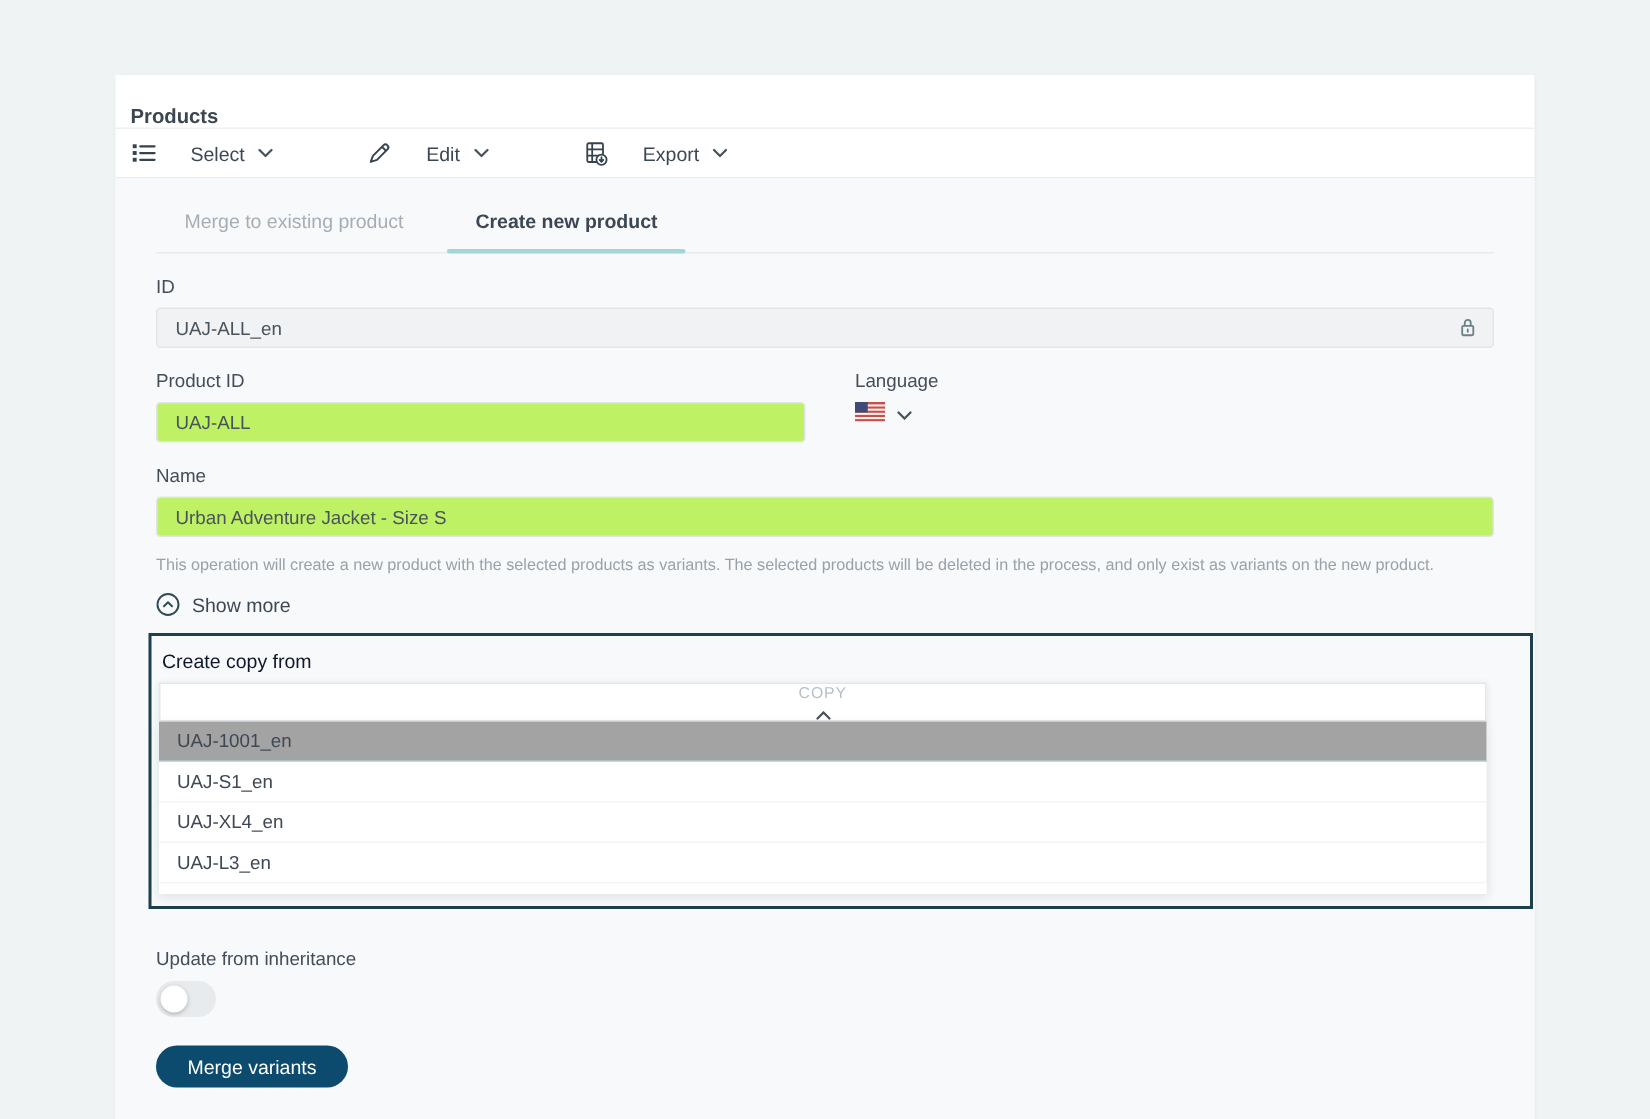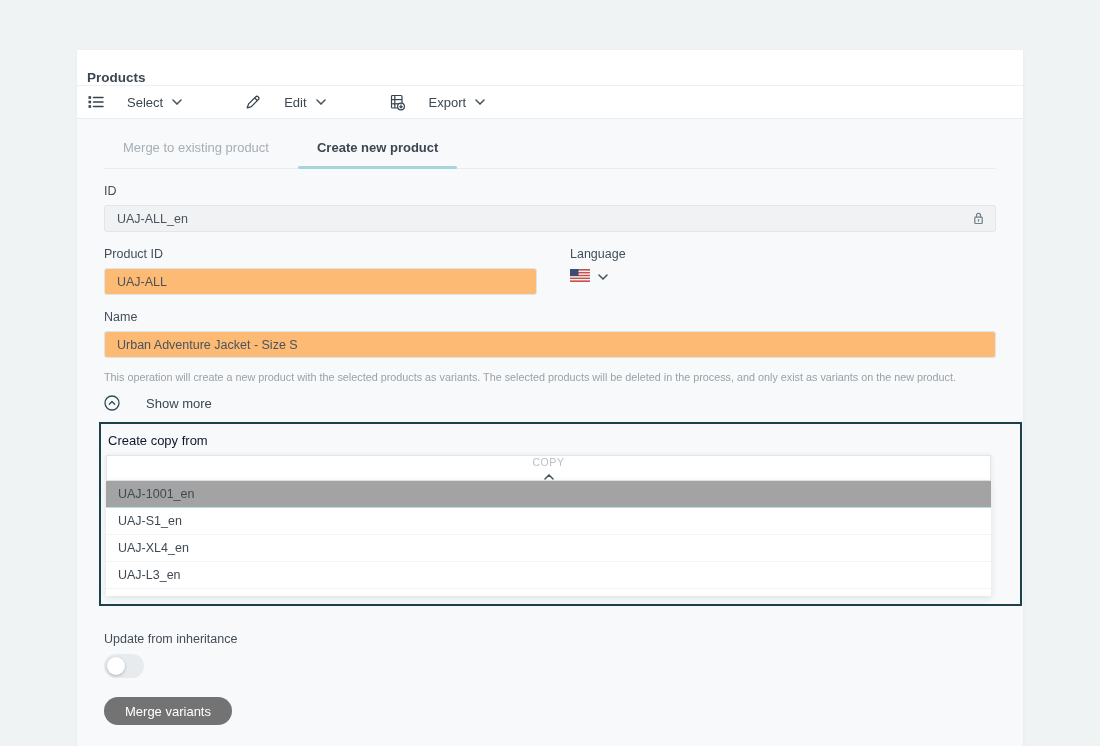--- a/index.html
+++ b/index.html
@@ -40,31 +40,31 @@
     position:relative; color:#a6aeb5;
   }
   .tab.active { color:#3b4752; font-weight:700; }
   .tab.active::after {
     content:""; position:absolute; left:0; right:0; bottom:-1px;
     height:3px; background:#a5d5d9; border-radius:2px;
   }
   .field-label { font-size:12.5px; color:#434e58; margin:15px 0 7px 0; }
   .input {
     height:27px; border:1px solid #e0e4e7; border-radius:3px;
-    background:#fdba74; display:flex; align-items:center;
+    background:#bef264; display:flex; align-items:center;
     padding:0 12px; font-size:12.5px; color:#49535c; position:relative;
   }
   .input.disabled { background:#f0f2f4; border-color:#e3e6e8; }
   .lock { position:absolute; right:10px; top:5px; color:#6d7f87; }
   .row { display:flex; align-items:flex-start; }
   .col-pid { width:433px; }
   .col-lang { margin-left:33px; }
   .lang-select { display:flex; align-items:center; gap:8px; margin-top:3px; cursor:pointer; }
   .helper { font-size:10.8px; color:#98a2a9; margin-top:13px; }
-  .show-more { display:flex; align-items:center; gap:26px; margin-top:12px; cursor:pointer; }
+  .show-more { display:flex; align-items:center; gap:8px; margin-top:12px; cursor:pointer; }
   .show-more-label { font-size:13px; color:#3b4752; }
   .circ-icon { display:flex; color:#2e4a54; }
   .copy-box {
     margin:11px -26px 0 -5px;
     border:2px solid #1c404c;
     padding:6px 0 8px 0;
   }
   .copy-label { font-size:13px; color:#0f172a; margin:3px 0 7px 7px; }
   .combobox {
     margin:0 29px 0 5px; height:26px; background:#fff;
@@ -91,21 +91,21 @@
     width:40px; height:24px; border-radius:12px; background:#e8ebed;
     position:relative; cursor:pointer;
   }
   .knob {
     position:absolute; left:3px; top:3px; width:18px; height:18px;
     border-radius:50%; background:#fff;
     box-shadow:0 1px 3px rgba(0,0,0,0.25);
   }
   .submit-btn {
     margin:19px 0 21px 0; height:28px; padding:0 21px;
-    border:none; border-radius:14px; background:#737373; color:#ffffff;
+    border:none; border-radius:14px; background:#0c4a6e; color:#ffffff;
     font-size:13px; font-family:"Liberation Sans", sans-serif; cursor:pointer;
     display:inline-flex; align-items:center;
   }
   .card-footer { height:9px; background:#ffffff; }
 </style>
 </head>
 <body>
 
 <div class="card">
 

